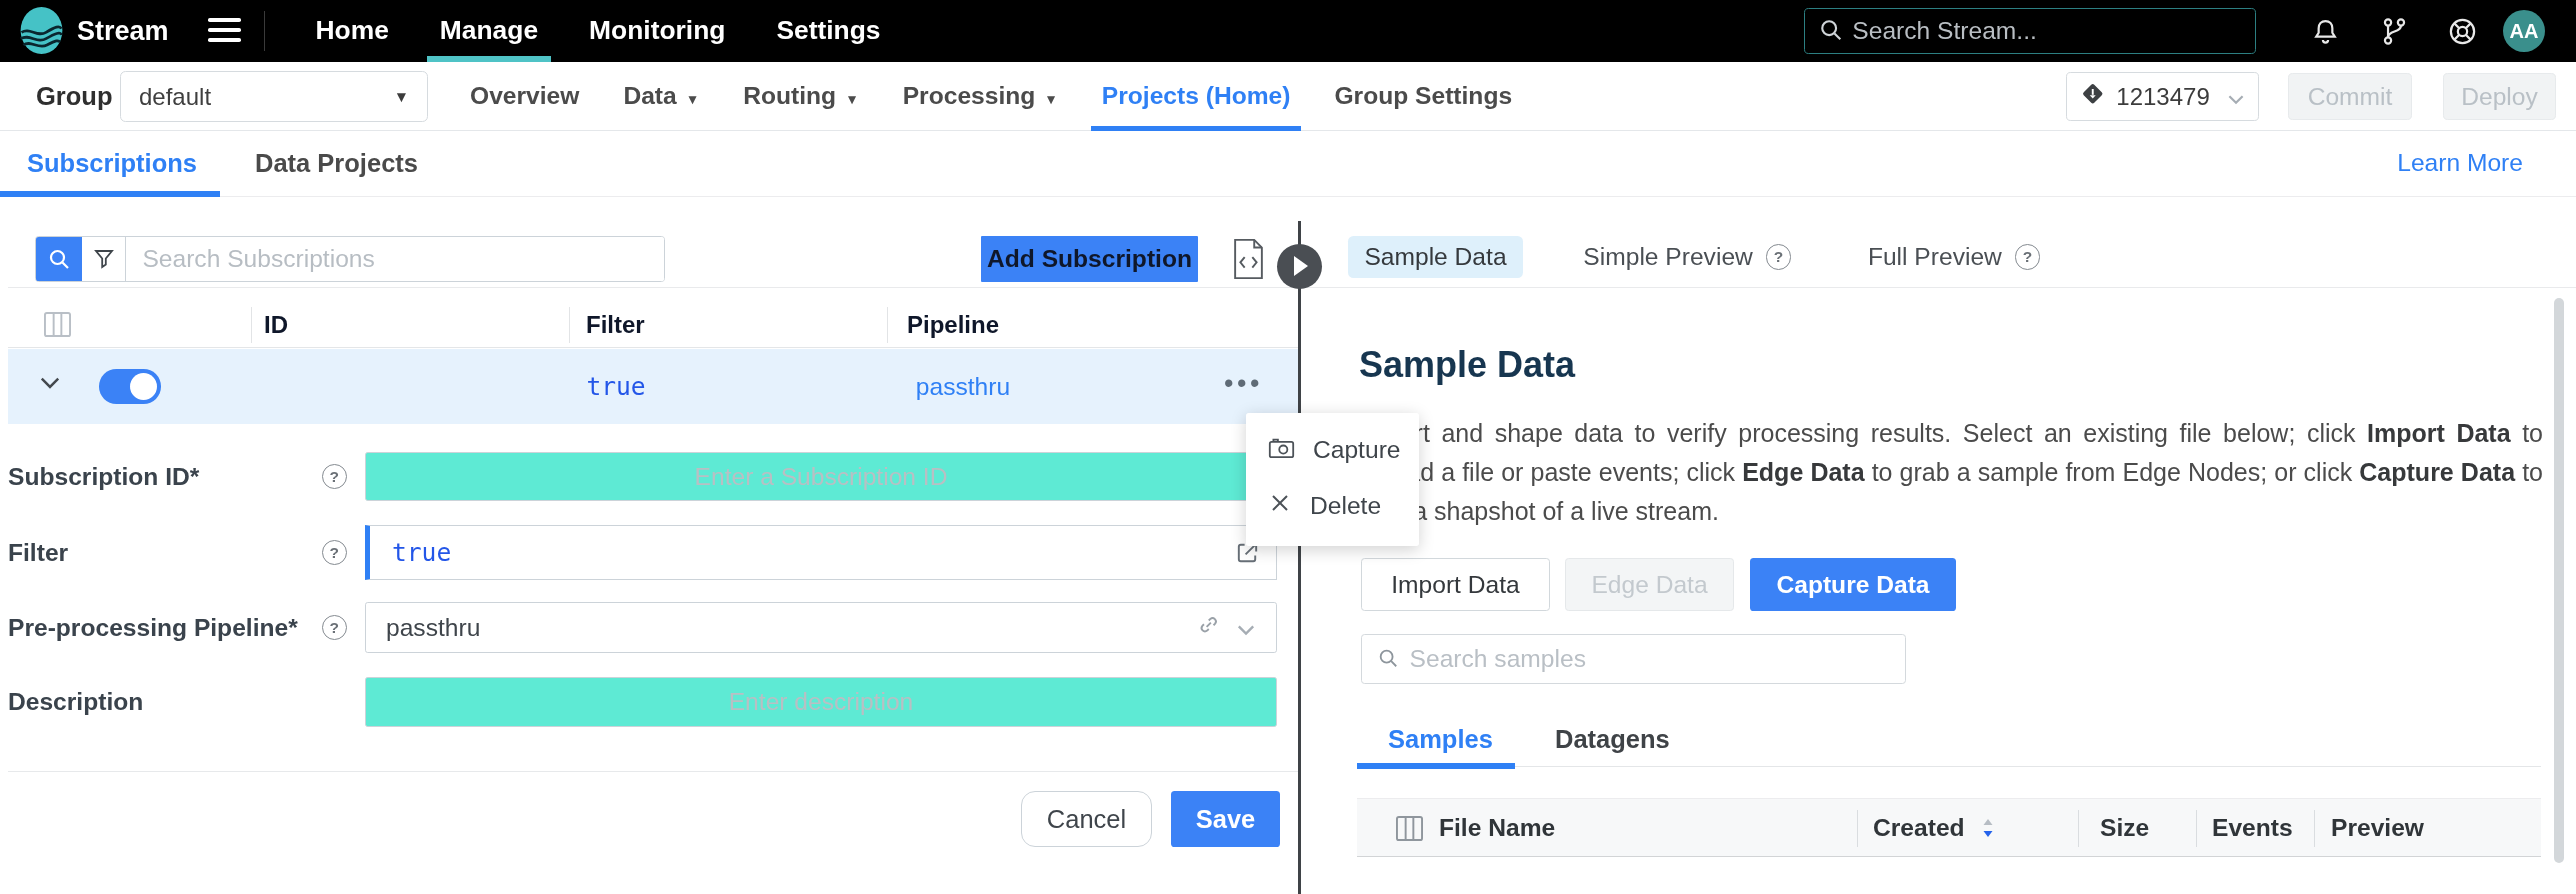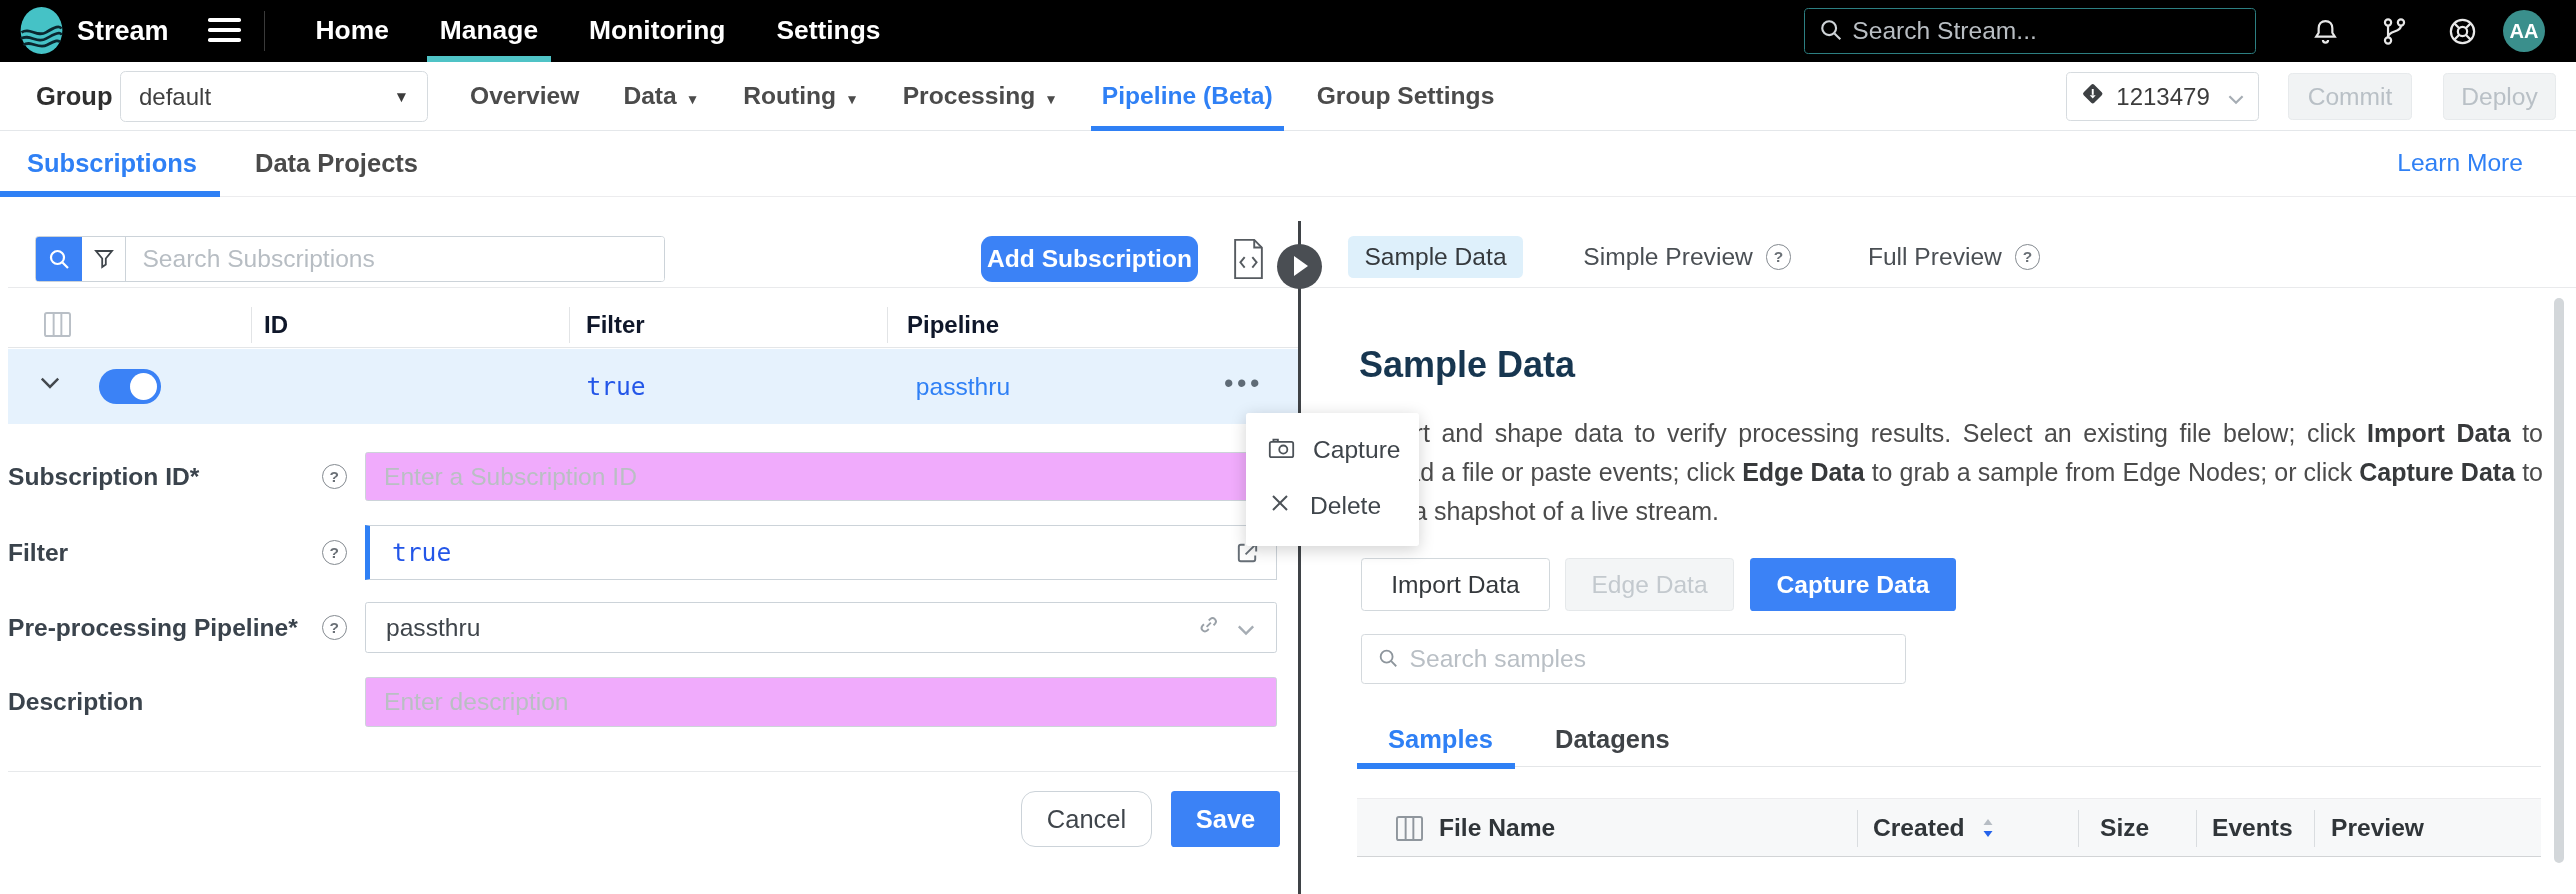--- a/index.html
+++ b/index.html
@@ -47,21 +47,21 @@
   
   .main { position:absolute; left:8px; top:198px; width:2576px; height:697px;margin-top:23px; }
   .toolbar-hairline { position:absolute; left:0; top:66px; width:2576px; height:0.9px; background:#e9eaec; }
 
   
   .search-group { position:absolute; left:27px; top:14.6px; width:630px; height:46px; border:0.9px solid #ccd3d9; border-radius:3.6px; display:flex; overflow:hidden; background:#fff; }
   .search-btn { width:46px; height:100%; background:#3b82f6; display:flex; align-items:center; justify-content:center; cursor:pointer; flex:none; }
   .funnel-btn { width:44px; height:100%; display:flex; align-items:center; justify-content:center; border-right:0.9px solid #ccd3d9; cursor:pointer; flex:none; background:#fff; }
   .search-group input { flex:1; border:none; outline:none; font-size:24.6px; padding:0 16.4px; color:#3f454b; font-family:"Liberation Sans", sans-serif; }
   .search-group input::placeholder { color:#b7bdc3; }
-  .add-sub-btn { position:absolute; left:973px; top:14.6px; width:217px; height:46px; background:#3b82f6; border-radius:11px; color:#ffffff; font-size:24.6px; font-weight:600; display:flex; align-items:center; justify-content:center; cursor:pointer; }
+  .add-sub-btn { position:absolute; left:973px; top:14.6px; width:217px; height:46px; background:#3b82f6; border-radius:1px; color:#0f172a; font-size:24.6px; font-weight:600; display:flex; align-items:center; justify-content:center; cursor:pointer; }
   .code-icon-btn { position:absolute; left:1219px; top:14.6px; width:42px; height:46px; display:flex; align-items:center; justify-content:center; cursor:pointer; }
 
   .panel-divider { position:absolute; left:1290px; top:0; width:2.7px; height:697px; background:#3f4347; }
   .play-btn { position:absolute; left:1269px; top:23px; width:45px; height:45px; border-radius:50%; background:#4a4e53; cursor:pointer; z-index:5; }
   .play-btn::after { content:""; position:absolute; left:17.3px; top:12px; border-left:14.6px solid #fff; border-top:10px solid transparent; border-bottom:10px solid transparent; }
 
   .sub-table-header { position:absolute; left:0; top:80px; width:1291px; height:47px; border-bottom:0.9px solid #e4e6e8; }
   .col-sep { position:absolute; top:5.5px; width:0.9px; height:36px; background:#e2e4e6; }
   .th-label { position:absolute; top:0; height:47px; line-height:47px; font-size:24px; font-weight:700; color:#0f172a; }
   .cols-icon { position:absolute; left:35px; top:10px; color:#b9bfc6; cursor:pointer; }
@@ -69,21 +69,21 @@
   .sub-row { position:absolute; left:0; top:128px; width:1291px; height:75px; background:#e6f2fd; }
   .row-chevron { position:absolute; left:31px; top:27px; cursor:pointer; }
   .toggle { position:absolute; left:91px; top:20px; width:62px; height:35px; border-radius:17.3px; background:#3b82f6; cursor:pointer; }
   .toggle .knob { position:absolute; right:3.6px; top:3.6px; width:27px; height:27px; border-radius:50%; background:#fff; }
   .row-filter { position:absolute; left:544px; top:0; width:128px; height:75px; line-height:75px; text-align:center; font-family:"DejaVu Sans Mono", monospace; font-size:24.6px; color:#2356e8; cursor:pointer; }
   .row-pipeline { position:absolute; left:873px; top:0; width:164px; height:75px; line-height:75px; text-align:center; font-size:24.6px; color:#2f80f5; cursor:pointer; }
   .row-ellipsis { position:absolute; left:1216px; top:0; height:75px; line-height:69px; font-size:27px; letter-spacing:3.6px; color:#5f6b76; cursor:pointer; }
 
   .form-label { position:absolute; left:0; width:339px; display:flex; justify-content:space-between; align-items:center; gap:11px; font-size:24.6px; font-weight:600; color:#3a434c; }
   .qm { width:25.5px; height:25.5px; border:1.8px solid #848a90; border-radius:50%; color:#6a7076; font-size:15.5px; font-weight:700; display:flex; align-items:center; justify-content:center; flex:none; }
-  .form-input { position:absolute; left:357px; width:912px; border:0.9px solid #ccd3d9; border-radius:2.7px; font-size:24.6px; color:#3f454b; padding:0 18px; outline:none; background:#f0abfc; font-family:"Liberation Sans", sans-serif; }
+  .form-input { position:absolute; left:357px; width:912px; border:0.9px solid #ccd3d9; border-radius:2.7px; font-size:24.6px; color:#3f454b; padding:0 18px; outline:none; background:#5eead4; font-family:"Liberation Sans", sans-serif;text-align:center; }
   .form-input::placeholder { color:#b9bfc3; }
   .filter-editor { position:absolute; left:357px; width:912px; border:0.9px solid #ccd3d9; border-left:5.5px solid #2f80f5; background:#fff; display:flex; align-items:center; padding:0 22px; font-family:"DejaVu Sans Mono", monospace; font-size:24.6px; color:#2356e8; cursor:text; }
   .expand-icon { position:absolute; right:14.6px; top:12.8px; cursor:pointer; }
   .pipeline-select { position:absolute; left:357px; width:912px; border:0.9px solid #ccd3d9; border-radius:2.7px; background:#fff; display:flex; align-items:center; padding:0 20px; font-size:24.6px; color:#3f454b; cursor:pointer; }
   .pipeline-select .sel-icons { margin-left:auto; display:flex; align-items:center; gap:14.6px; }
   .form-hr { position:absolute; left:0; top:550px; width:1291px; height:0.9px; background:#e7e9eb; }
   .cancel-btn { position:absolute; left:1013px; top:570px; width:131px; height:56px; background:#fff; border:0.9px solid #ccd3d9; border-radius:14px; font-size:25.5px; color:#3f454b; display:flex; align-items:center; justify-content:center; cursor:pointer; }
   .save-btn { position:absolute; left:1163px; top:570px; width:109px; height:56px; background:#3b82f6; border-radius:3.6px; font-size:25.5px; font-weight:600; color:#fff; display:flex; align-items:center; justify-content:center; cursor:pointer; }
 
   .context-menu { position:absolute; left:1238px; top:192px; width:173px; height:133px; background:#fff; border-radius:2.7px; box-shadow:0 3.6px 16.4px rgba(0,0,0,0.18); z-index:20; padding:9px 0; }
@@ -177,21 +177,21 @@
     <div class="group-label">Group</div>
     <div class="group-select">
       <span>default</span>
       <span class="caret">▼</span>
     </div>
     <div class="group-tabs">
       <div class="group-tab"><span>Overview</span></div>
       <div class="group-tab"><span>Data</span><span class="caret">▼</span></div>
       <div class="group-tab"><span>Routing</span><span class="caret">▼</span></div>
       <div class="group-tab"><span>Processing</span><span class="caret">▼</span></div>
-      <div class="group-tab active"><span>Pipeline (Beta)</span></div>
+      <div class="group-tab active"><span>Projects (Home)</span></div>
       <div class="group-tab"><span>Group Settings</span></div>
     </div>
     <div class="version-box">
       <span>
         <svg width="25.5" height="25.5" viewBox="0 0 24 24">
             <rect x="5" y="5" width="14" height="14" rx="2" transform="rotate(45 12 12)" fill="#3d4043"></rect>
             <path d="M12 7.5v5.5" stroke="#fff" stroke-width="1.8"></path>
             <path d="M12 16.5l-2.8-3.2h5.6z" fill="#fff"></path>
           </svg>
       </span>

